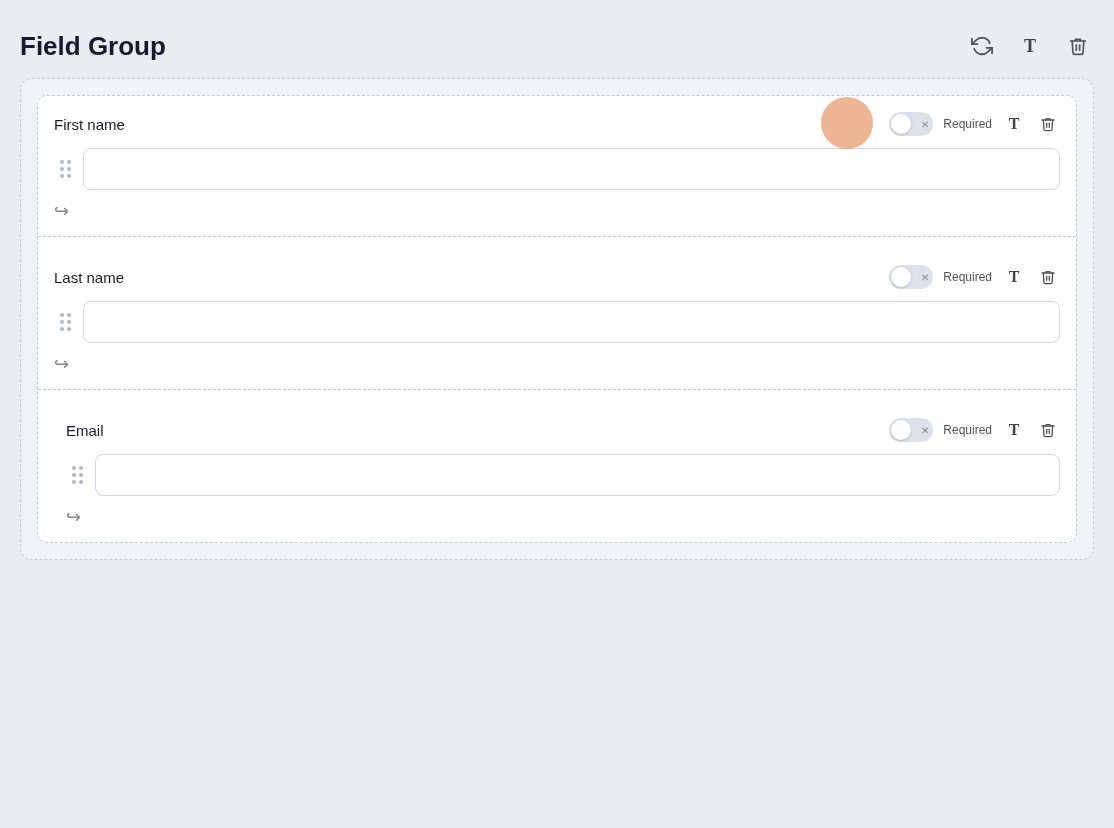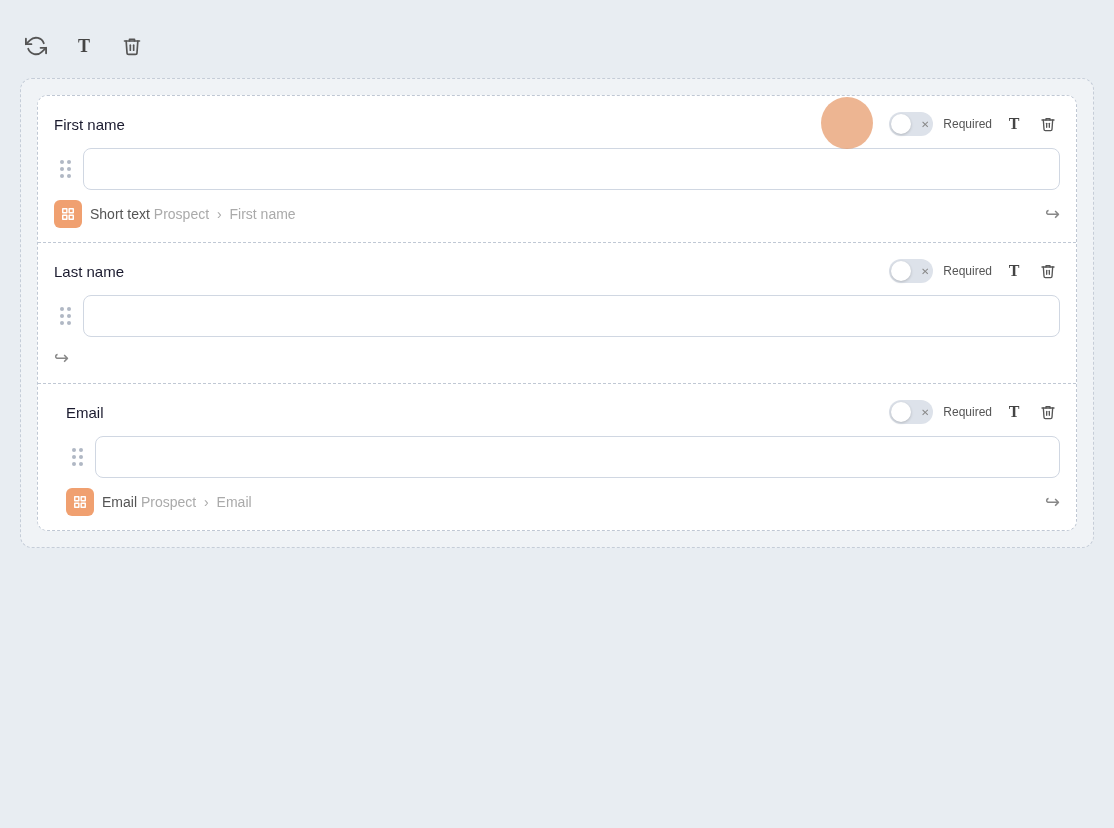--- a/index.html
+++ b/index.html
@@ -67,21 +67,21 @@
       height: 52px;
       background: rgba(230, 150, 100, 0.7);
       border-radius: 50%;
       pointer-events: none;
       z-index: 10;
     }
 
     .fields-container {
       display: flex;
       flex-direction: column;
-      gap: 0;
+      gap: 12px;
       background: white;
       border-radius: 10px;
       border: 1.5px dashed #c0c8d4;
       overflow: hidden;
     }
 
     .field-row {
       border-bottom: 1.5px dashed #c0c8d4;
       padding: 16px 16px 14px 16px;
       background: white;
@@ -250,20 +250,21 @@
       font-size: 18px;
       font-weight: bold;
       color: #444;
     }
   </style>
 </head>
 <body>
 
 <div class="page-container">
   <div class="header">
+    <span class="header-title">Field Group</span>
     <div class="header-actions">
       <div class="icon-btn">
         <svg width="22" height="22" viewBox="0 0 24 24" fill="none" stroke="currentColor" stroke-width="2" stroke-linecap="round" stroke-linejoin="round">
           <path d="M1 4v6h6"></path>
             <path d="M23 20v-6h-6"></path>
           <path d="M20.49 9A9 9 0 0 0 5.64 5.64L1 10m22 4l-4.64 4.36A9 9 0 0 1 3.51 15"></path>
         </svg>
       </div>
       <div class="icon-btn">
         <span class="icon-t">T</span>
@@ -318,36 +319,20 @@
                 <div class="drag-dot"></div>
               </div>
             <div class="drag-dots-row">
                 <div class="drag-dot"></div>
                 <div class="drag-dot"></div>
               </div>
           </div>
           <input type="text" class="input-full" placeholder="" style="">
         </div>
         <div class="field-footer">
-          <div class="field-tag">
-            <div class="tag-icon">
-              <svg width="14" height="14" viewBox="0 0 24 24" fill="none" stroke="white" stroke-width="2.5" stroke-linecap="round" stroke-linejoin="round">
-                <rect x="3" y="3" width="7" height="7"></rect>
-                  <rect x="14" y="3" width="7" height="7"></rect>
-                  <rect x="14" y="14" width="7" height="7"></rect>
-                  <rect x="3" y="14" width="7" height="7"></rect>
-              </svg>
-            </div>
-            <span class="tag-text">
-              <span class="type-label">Short text</span>
-              <span class="prospect-label">  <span>Prospect</span></span>
-              <span class="arrow">  ›  </span>
-              <span class="field-name-label">First name</span>
-            </span>
-          </div>
           <div class="redirect-icon">↩</div>
         </div>
       </div>
 
       <div class="field-row">
         <div class="field-header">
           <span class="field-label">Last name</span>
           <div class="field-header-right">
             <div class="toggle-off">
               <span class="toggle-x">✕</span>
@@ -422,35 +407,19 @@
                 <div class="drag-dot"></div>
               </div>
             <div class="drag-dots-row">
                 <div class="drag-dot"></div>
                 <div class="drag-dot"></div>
               </div>
           </div>
           <input type="text" class="input-full" placeholder="" style="">
         </div>
         <div class="field-footer">
-          <div class="field-tag">
-            <div class="tag-icon">
-              <svg width="14" height="14" viewBox="0 0 24 24" fill="none" stroke="white" stroke-width="2.5" stroke-linecap="round" stroke-linejoin="round">
-                <rect x="3" y="3" width="7" height="7"></rect>
-                  <rect x="14" y="3" width="7" height="7"></rect>
-                  <rect x="14" y="14" width="7" height="7"></rect>
-                  <rect x="3" y="14" width="7" height="7"></rect>
-              </svg>
-            </div>
-            <span class="tag-text">
-              <span class="type-label">Email</span>
-              <span class="prospect-label">  <span>Prospect</span></span>
-              <span class="arrow">  ›  </span>
-              <span class="field-name-label">Email</span>
-            </span>
-          </div>
           <div class="redirect-icon">↩</div>
         </div>
       </div>
 
     </div>
   </div>
 </div>
 
 </body></html>

